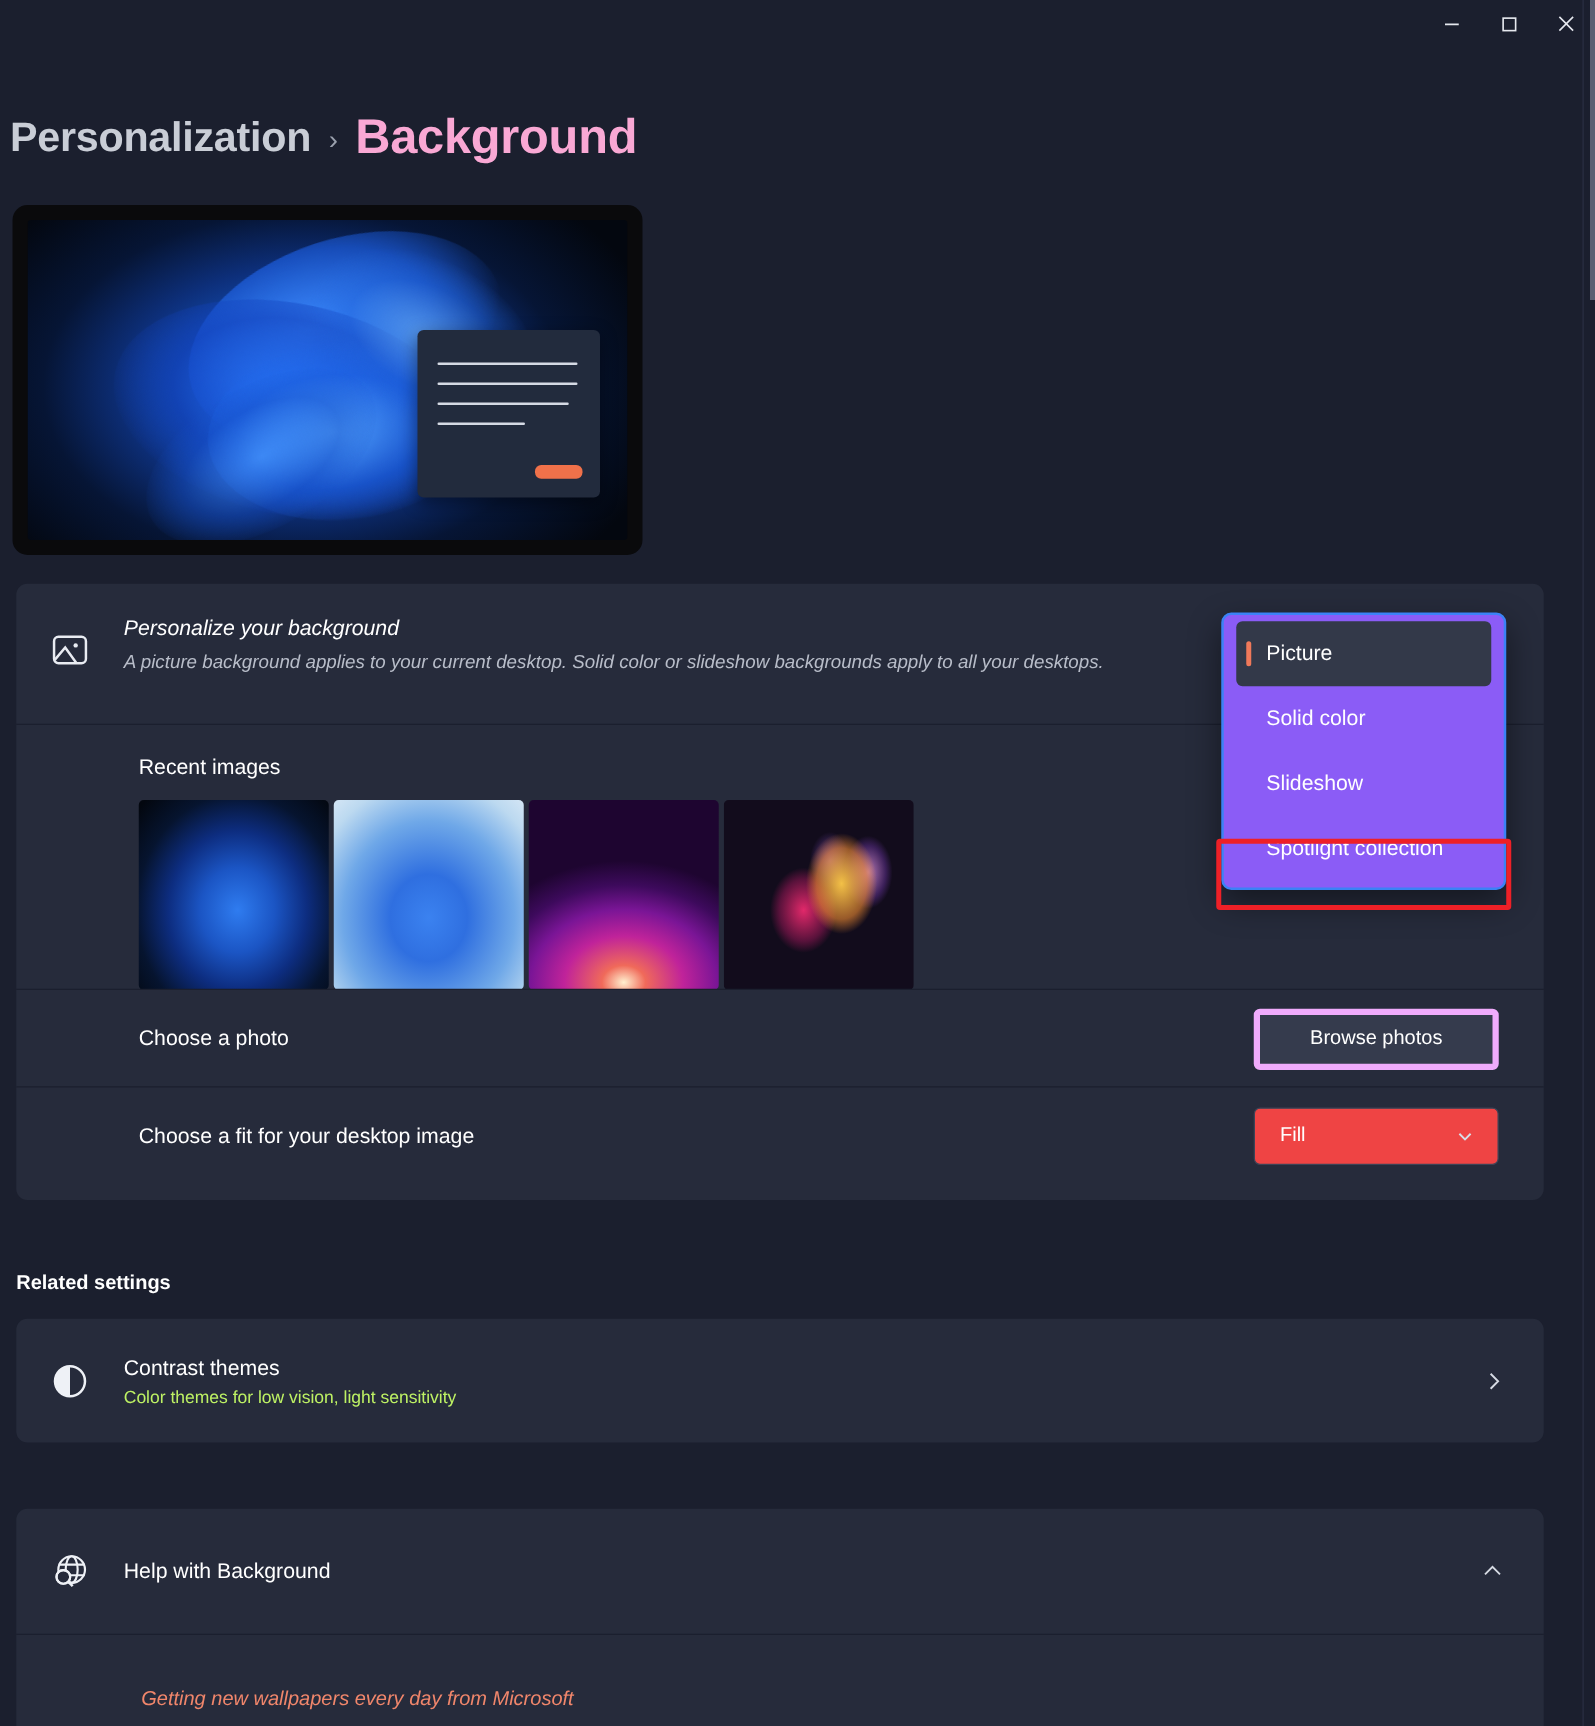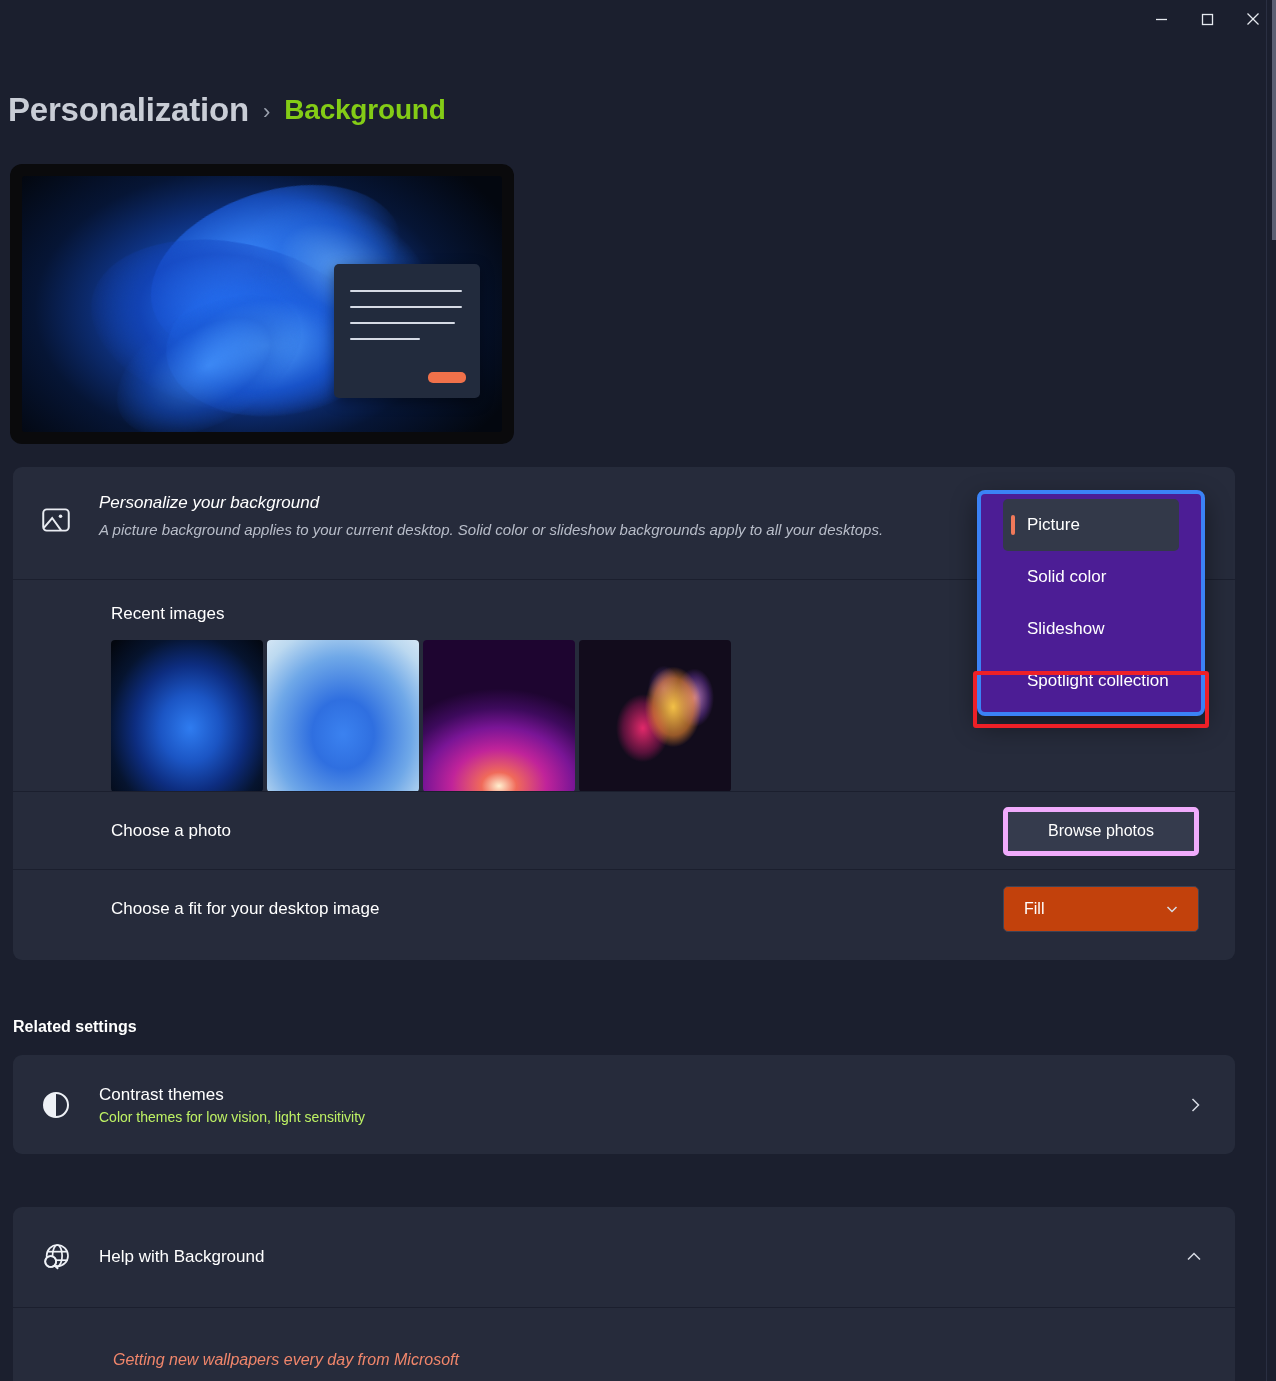--- a/index.html
+++ b/index.html
@@ -67,23 +67,23 @@
     font-weight: 600;
     color: #c9cdd6;
     letter-spacing: -0.2px;
   }
   .crumb-sep {
     font-size: 22px;
     color: #9aa0ad;
     padding-top: 4px;
   }
   .crumb-current {
-    font-size: 28px;
+    font-size: 39px;
     font-weight: 600;
-    color: #84cc16;
+    color: #f9a8d4;
     letter-spacing: -0.2px;
     text-align: center;
   }
 
   
   .monitor {
     position: absolute;
     left: 10px; top: 164px;
     width: 504px; height: 280px;
     background: #0a0a0c;
@@ -217,43 +217,43 @@
     border-radius: 5px;
     color: #ffffff;
     font-size: 16px;
     font-family: "Liberation Sans", sans-serif;
     height: 49px;
     padding: 0 22px;
     cursor: default;
     min-width: 196px;
   }
   .combo {
-    background: #c2410c;
+    background: #ef4444;
     border: 1px solid #3d4356;
     border-radius: 5px;
     color: #ffffff;
     font-size: 16px;
     height: 46px;
     width: 196px;
     display: flex;
     align-items: center;
     justify-content: space-between;
     padding: 0 18px 0 20px;
     cursor: default;
   }
 
   
   .flyout {
     position: absolute;
     left: 977px; top: 490px;
     width: 228px;
-    background: #4c1d95;
-    border: 4px solid #3b82f6;
+    background: #8b5cf6;
+    border: 2px solid #3b82f6;
     border-radius: 8px;
-    padding: 5px 22px;
+    padding: 5px 10px;
     box-shadow: 0 10px 26px rgba(0,0,0,0.45);
     z-index: 40;
   }
   .fly-item {
     position: relative;
     height: 52px;
     display: flex;
     align-items: center;
     padding-left: 24px;
     border-radius: 5px;

